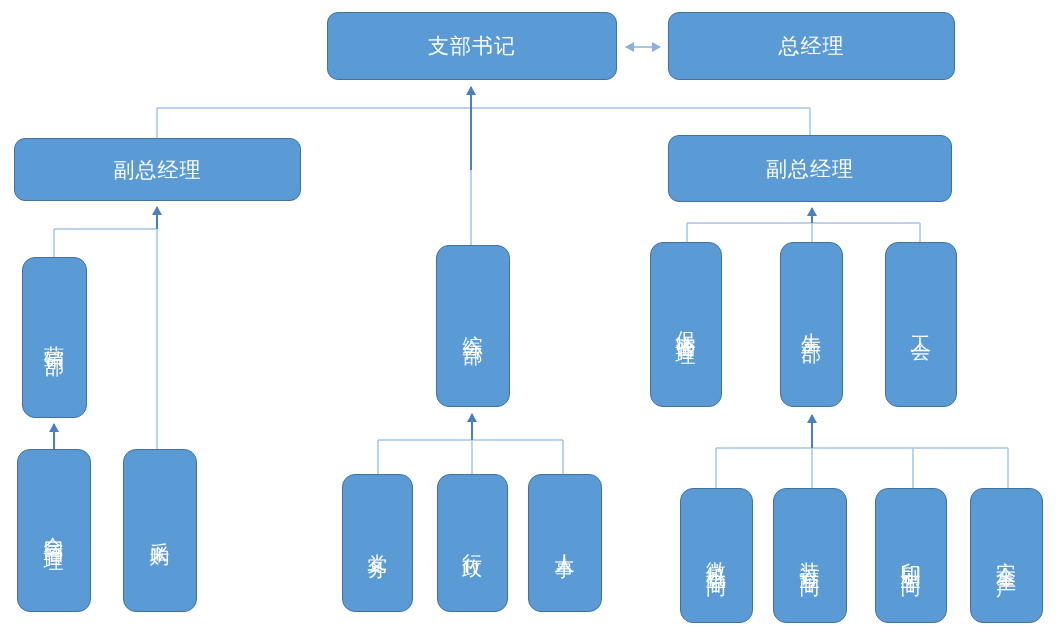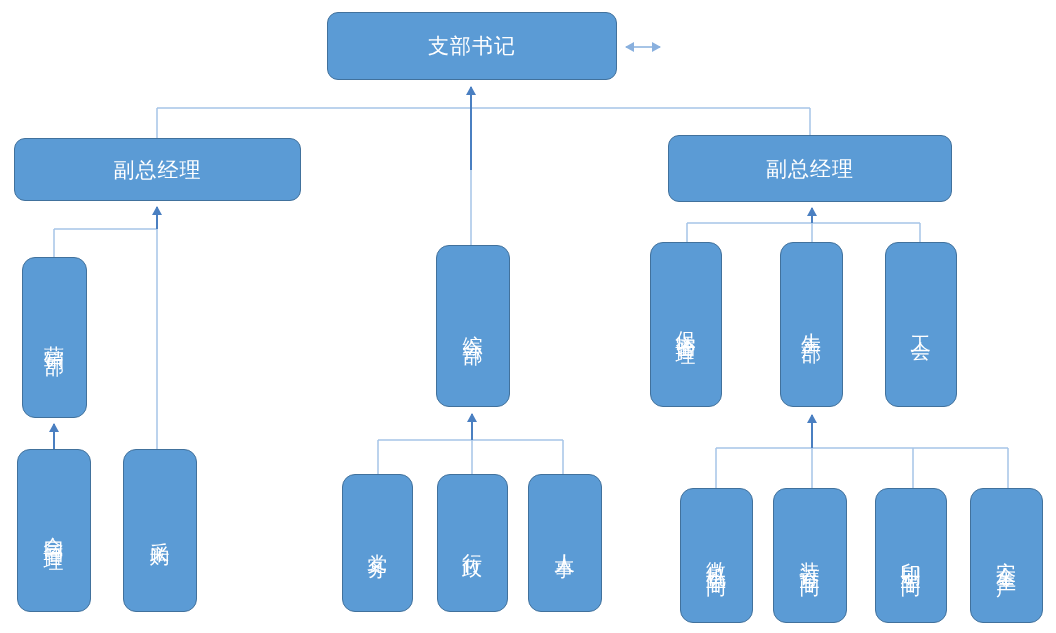--- a/index.html
+++ b/index.html
@@ -96,20 +96,21 @@
       <path d="M54,449 V424" marker-end="url(#arrowDark)"></path>
       <path d="M472,440 V414" marker-end="url(#arrowDark)"></path>
       <path d="M812,223 V208" marker-end="url(#arrowDark)"></path>
       <path d="M812,448 V415" marker-end="url(#arrowDark)"></path>
     </g>
 
     <path d="M626,47 H660" stroke="#89b0de" stroke-width="1.7" fill="none" marker-start="url(#arrowLight)" marker-end="url(#arrowLight)"></path>
   </svg>
 
   <div class="node h" style="left:327px; top:12px; width:290px; height:68px;">支部书记</div>
+  <div class="node h" style="left:668px; top:12px; width:287px; height:68px;">总经理</div>
 
   <div class="node h" style="left:14px; top:138px; width:287px; height:63px;">副总经理</div>
   <div class="node h" style="left:668px; top:135px; width:284px; height:67px;">副总经理</div>
 
   <div class="node v" style="left:22px; top:257px; width:65px; height:161px;">
     <span class="vtext">营销部</span>
   </div>
   <div class="node v" style="left:436px; top:245px; width:74px; height:162px;">
     <span class="vtext">综合部</span>
   </div>

